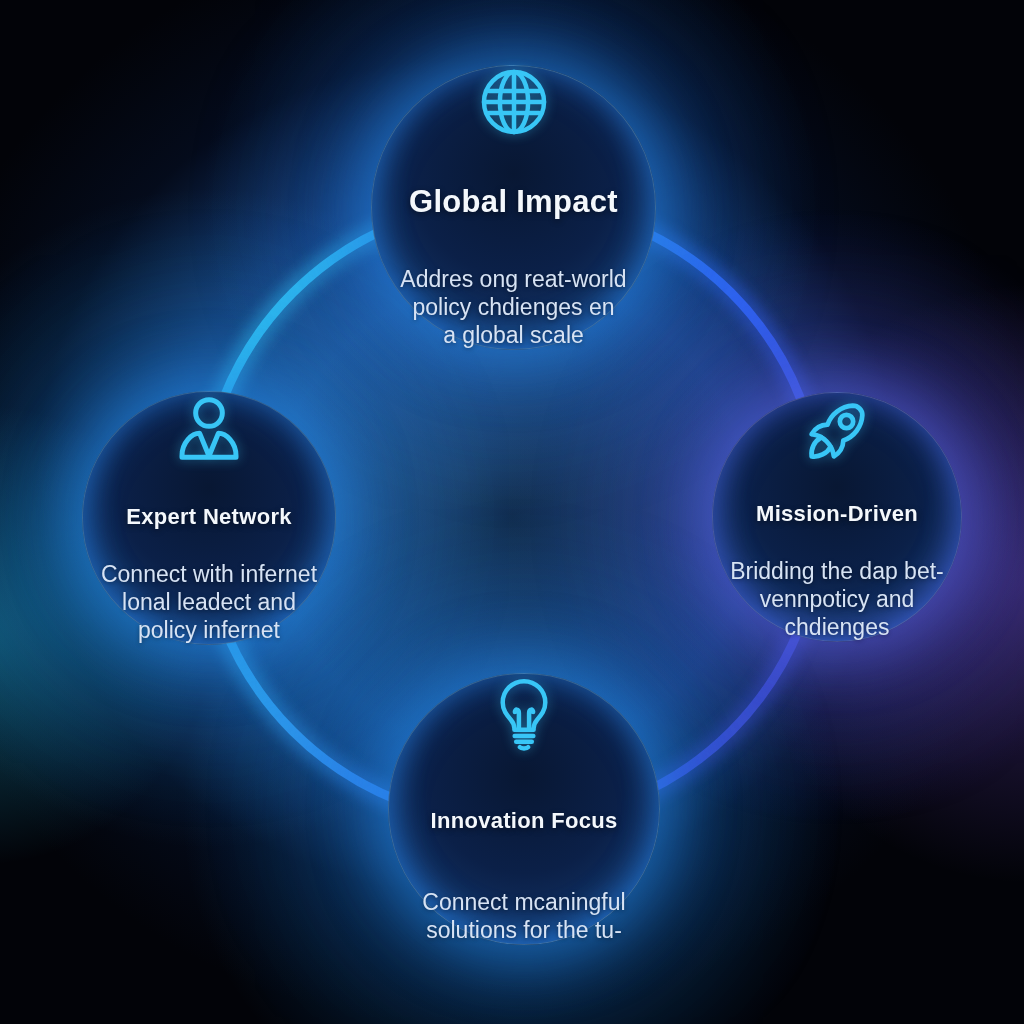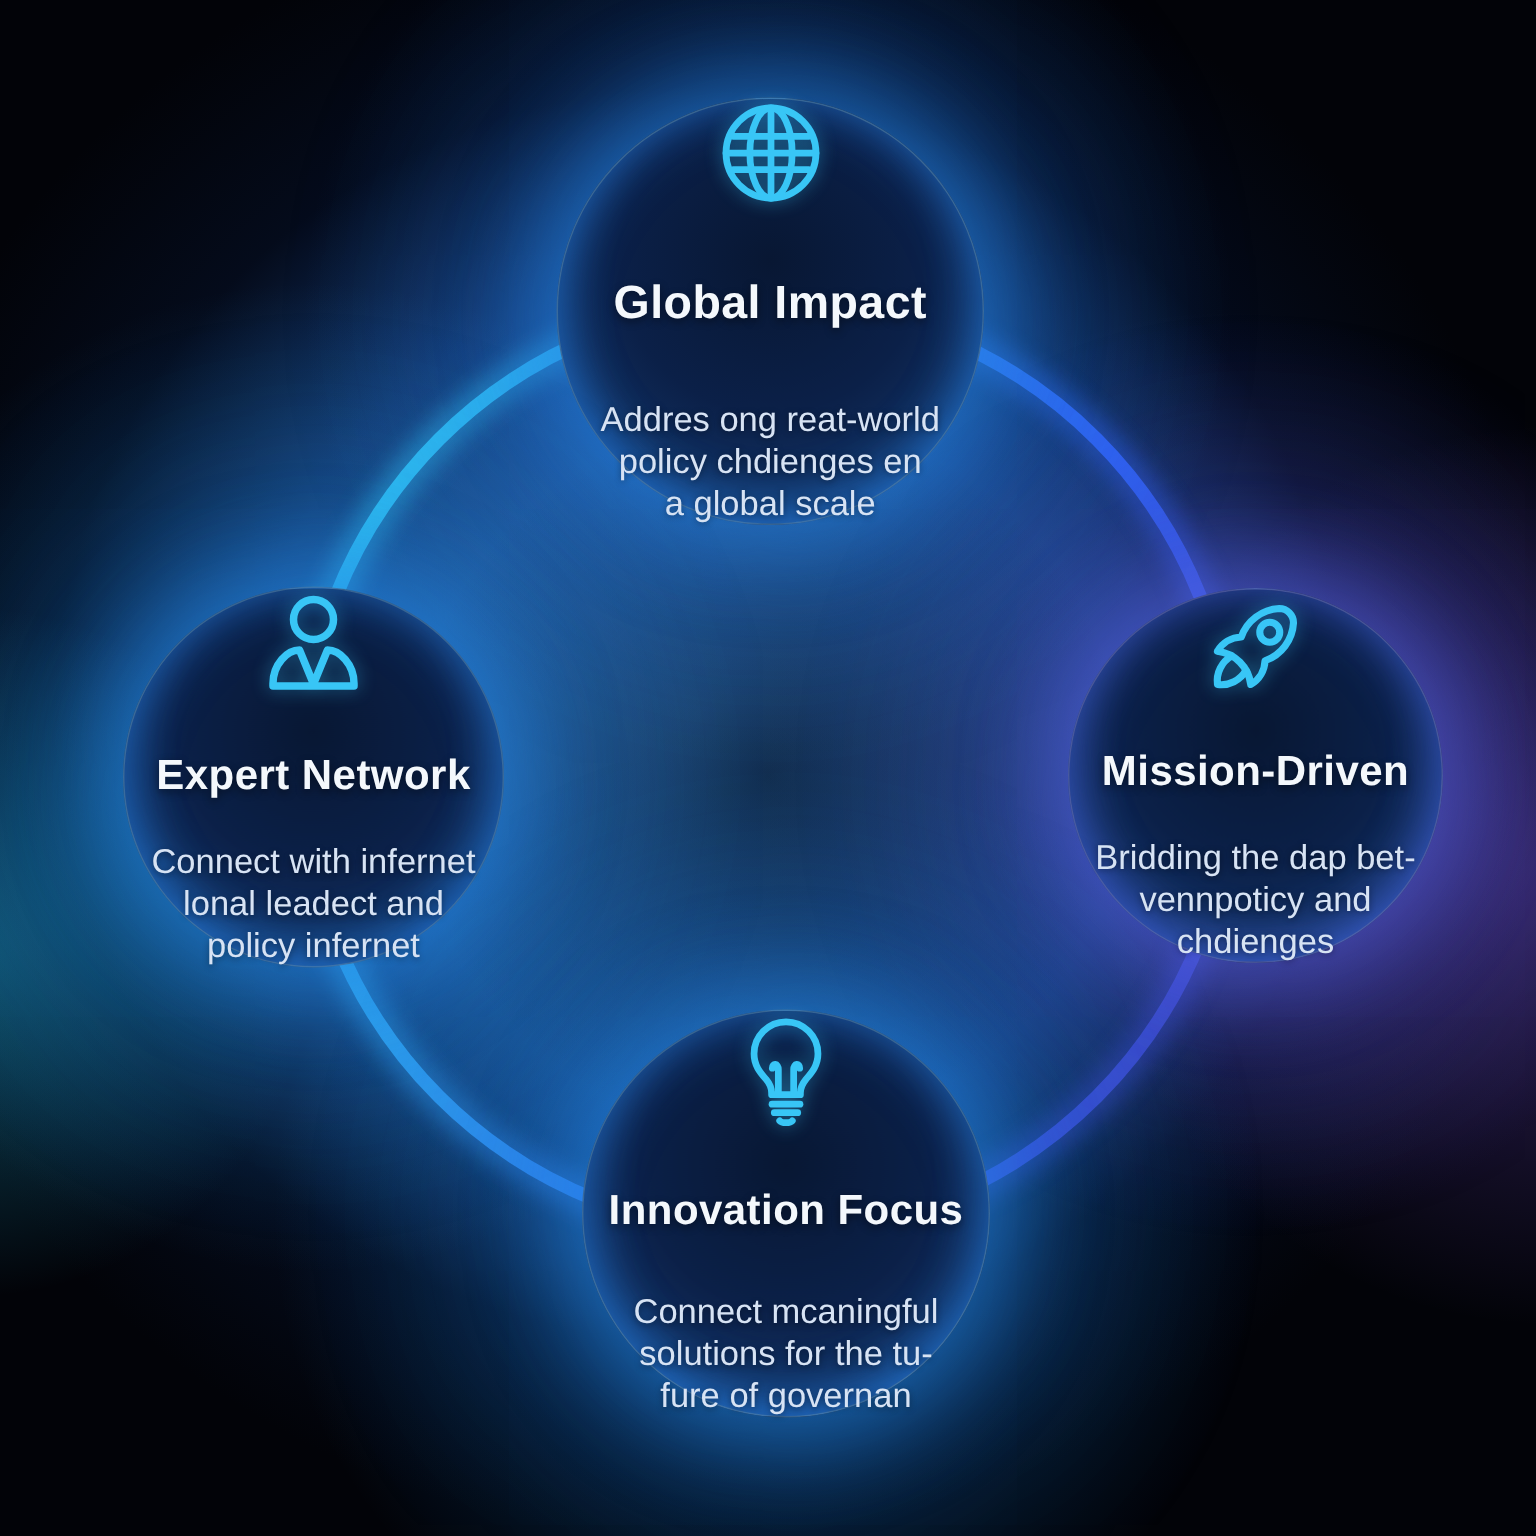--- a/index.html
+++ b/index.html
@@ -44,21 +44,21 @@
                box-shadow:
                  0 0 55px 18px rgba(90,105,235,.48),
                  0 0 130px 60px rgba(80,70,200,.22),
                  inset 0 0 34px rgba(70,100,235,.55),
                  inset 0 -14px 34px rgba(90,120,255,.30);}
   .node-bottom{left:388px;top:673px;width:270px;height:270px;}
   .node .icon{line-height:0;margin-bottom:10px;}
   .node .icon svg{stroke:#38c6f6;fill:none;stroke-linecap:round;stroke-linejoin:round;
                   filter:drop-shadow(0 0 6px rgba(56,198,246,.45));}
   .node h2{
-    margin:0 0 9px 0;font-size:28px;font-weight:700;color:#f4f8fc;letter-spacing:.3px;
+    margin:0 0 9px 0;font-size:22px;font-weight:700;color:#f4f8fc;letter-spacing:.3px;
     text-shadow:0 2px 6px rgba(0,0,0,.45);
   }
   .node-top h2{font-size:31px;}
   .node p{margin:0;font-size:23px;line-height:28px;color:#d7e3f4;font-weight:400;
           text-shadow:0 1px 4px rgba(0,0,0,.4);}
   .node p span{display:block;}
 </style>
 </head>
 <body>
 
@@ -140,17 +140,16 @@
         <path d="M13.7 18.2 V13 C13.7 11.55 15.05 11.55 15.05 12.7"></path>
         <path d="M8.9 20.7 h6.2"></path>
         <path d="M9.4 22.6 h5.2"></path>
         <path d="M10.6 24.4 c.45.55 2.35.55 2.8 0"></path>
       </svg>
     </span>
     <h2>Innovation Focus</h2>
     <p>
       <span>Connect mcaningful</span>
       <span>solutions for the tu-</span>
-      <span>fure of governan</span>
     </p>
   </div>
 
 </div>
 
 </body></html>

